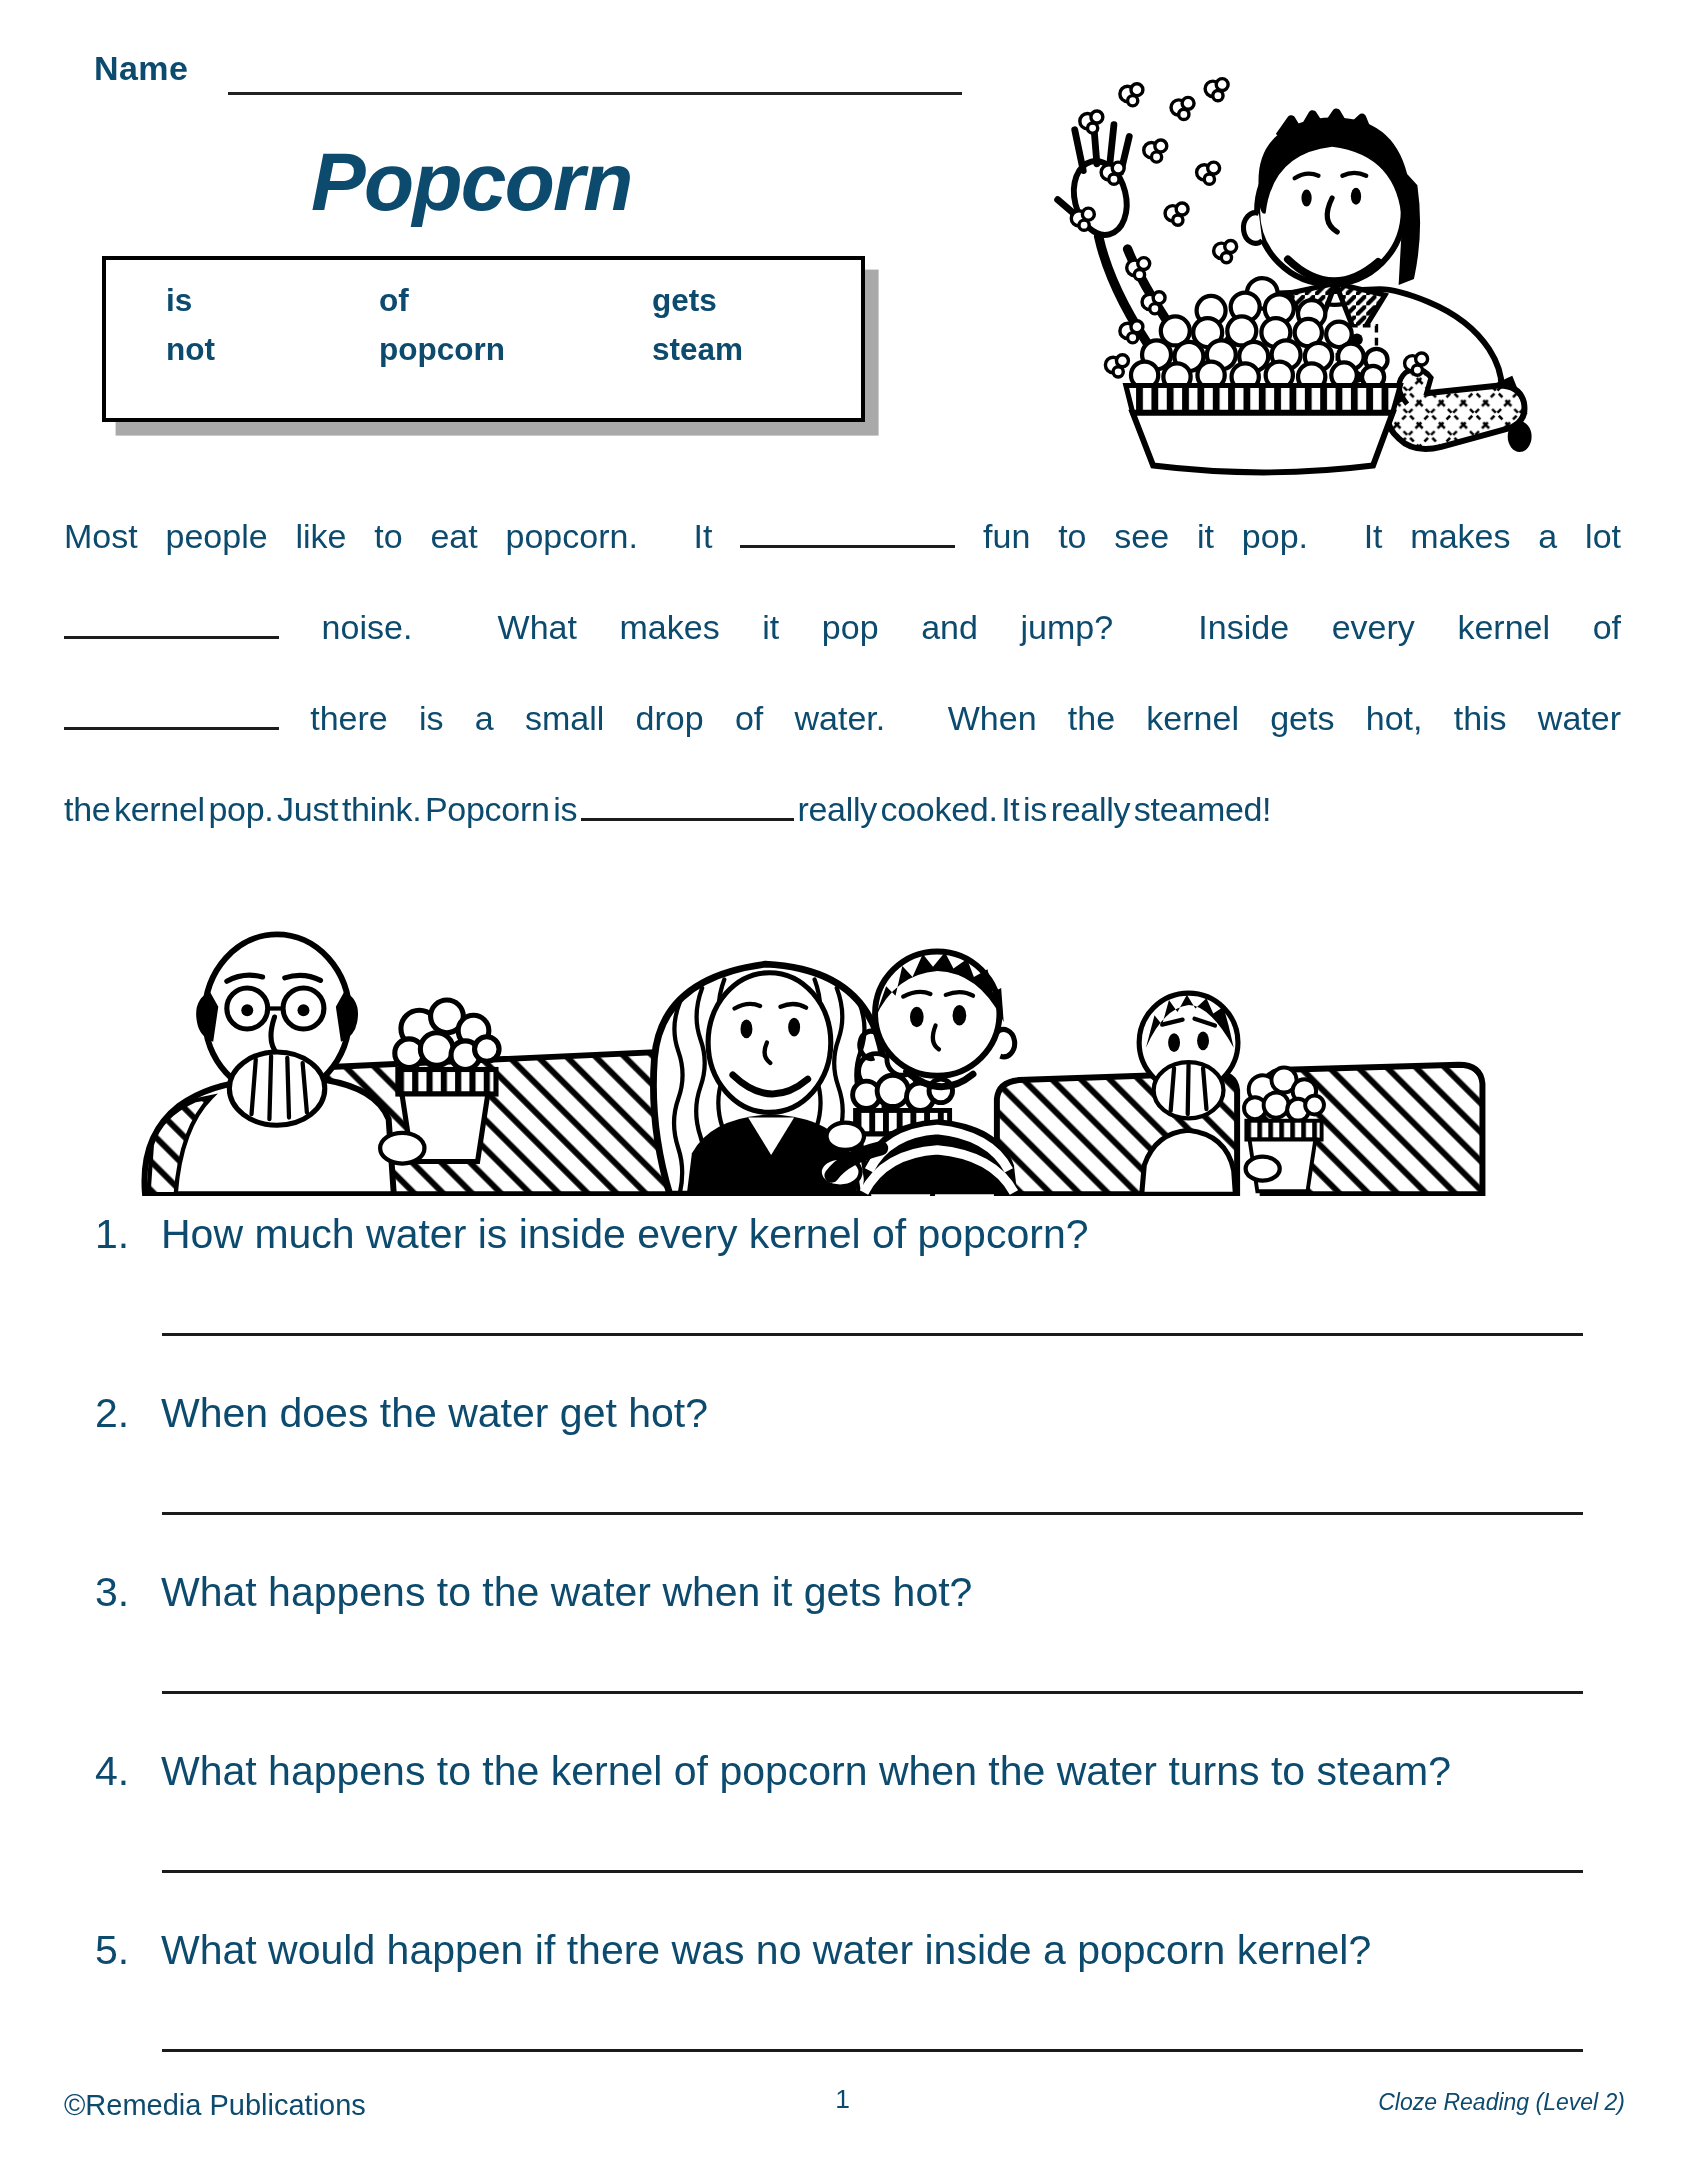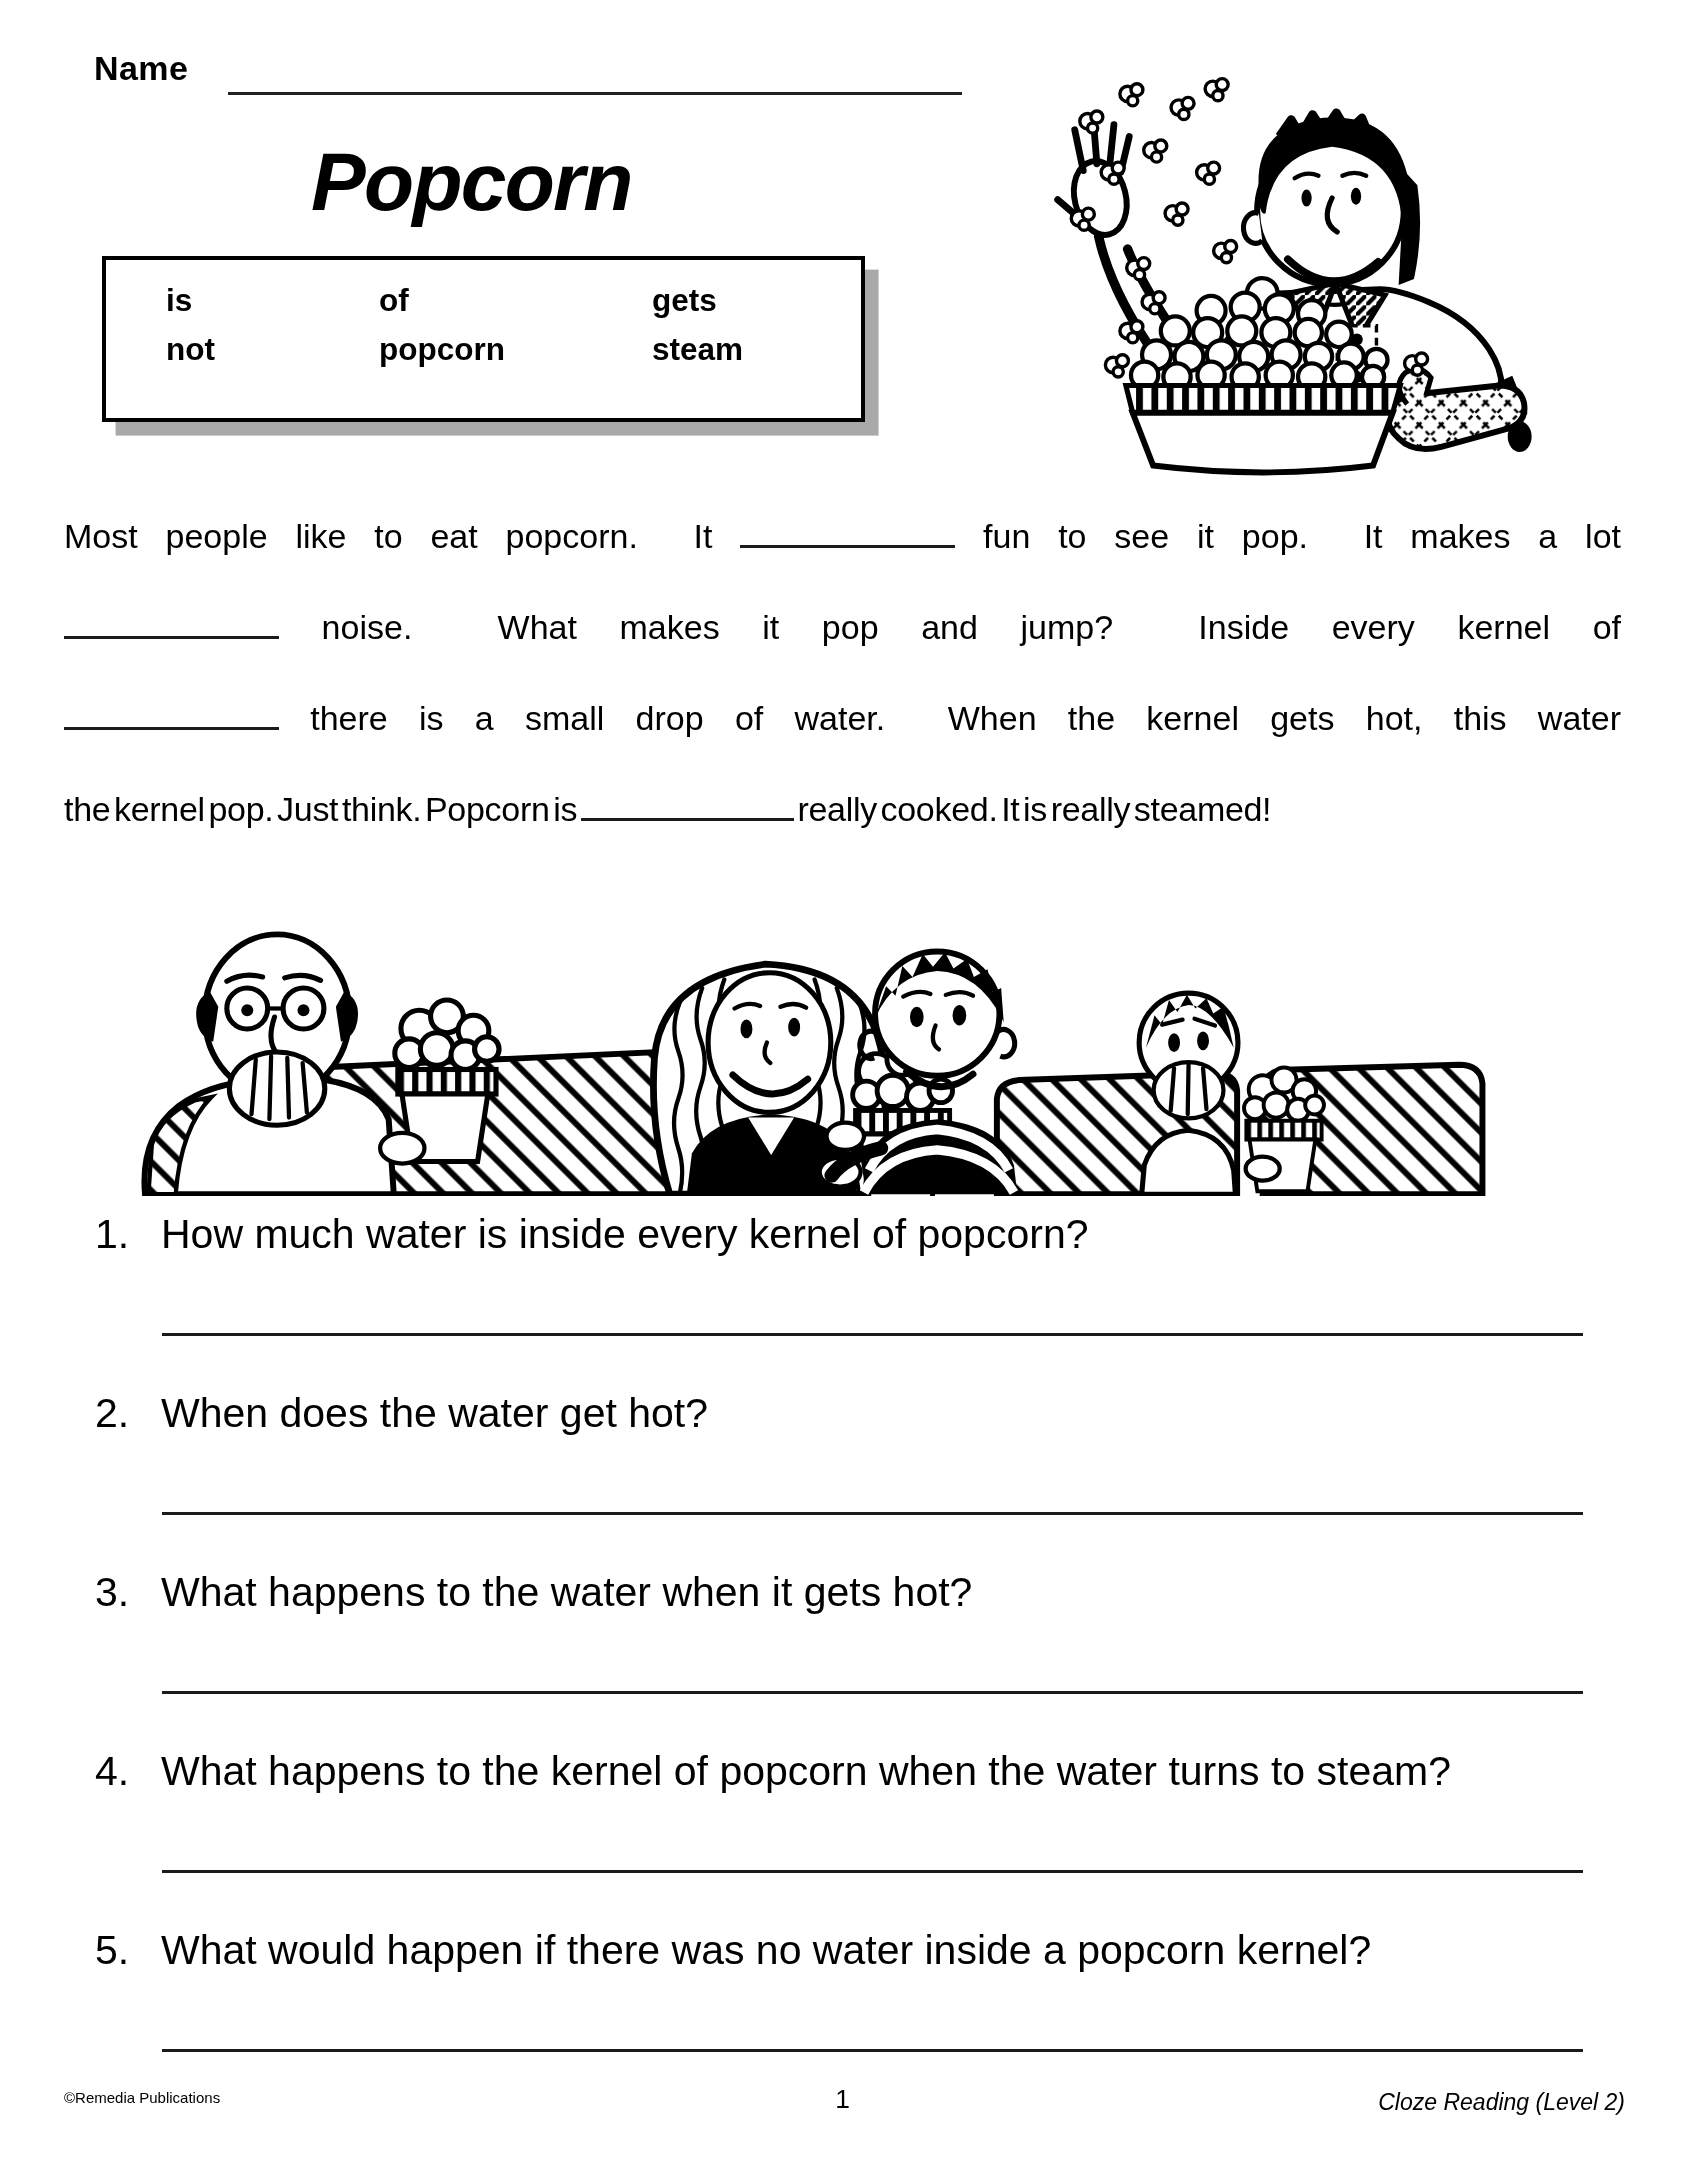--- a/index.html
+++ b/index.html
@@ -1,17 +1,17 @@
 <!DOCTYPE html>
 <html style="font-size:13.6px"><head>
 <meta charset="utf-8">
 <style>
   html,body{margin:0;padding:0;background:#e8e8e8;}
   .page{position:relative;width:1685px;height:2181px;background:#ffffff;overflow:hidden;
-        font-family:"Liberation Sans",sans-serif;color:#000000;}
+        font-family:"Liberation Sans",sans-serif;color:#0c4a6e;}
   
   .name-label{position:absolute;left:94px;top:49px;font-size:34px;font-weight:bold;letter-spacing:0.4px;}
   .name-line{position:absolute;left:228px;top:92px;width:734px;height:0;border-top:3.4px solid #222;}
   
   .title{position:absolute;left:311px;top:135px;font-size:82px;font-weight:bold;font-style:italic;letter-spacing:-1.7px;}
   
   .wordbank{position:absolute;left:102px;top:256px;width:755px;height:158px;background:#fff;
             border:4.3px solid #000;box-shadow:13.6px 13.6px 0 #a9a9a9;}
   .wb-grid{display:grid;grid-template-columns:213px 273px 1fr;padding:22px 8px 0 60px;row-gap:12px;}
   .wb-word{font-size:31.5px;font-weight:bold;}
@@ -25,21 +25,21 @@
   .cloze-line.justify{text-align:justify;text-align-last:justify;white-space:normal;}
   .cloze-line.tight{word-spacing:-5.5px;letter-spacing:-0.3px;}
   .blank{display:inline-block;width:215px;height:.9em;border-bottom:3.4px solid #1c1c1c;}
   .cloze-line.tight .blank{width:213px;}
   
   .questions{position:absolute;left:0;top:0;width:1685px;height:2181px;pointer-events:none;}
   .q-item{position:absolute;left:95px;width:1499px;font-size:41px;}
   .q-num{display:inline-block;width:66px;}
   .answer-line{position:absolute;left:162px;width:1421px;height:0;border-top:3.4px solid #1b1b1b;}
   
-  .footer-left{position:absolute;left:64px;top:2089px;font-size:15px;}
+  .footer-left{position:absolute;left:64px;top:2089px;font-size:29px;}
   .footer-center{position:absolute;left:50%;transform:translateX(-50%);top:2084px;font-size:26.4px;}
   .footer-right{position:absolute;right:60px;top:2089px;font-size:23px;font-style:italic;}
 </style>
 </head>
 <body>
 
 <div class="page">
 
   <div class="name-label">Name</div>
   <div class="name-line"></div>

